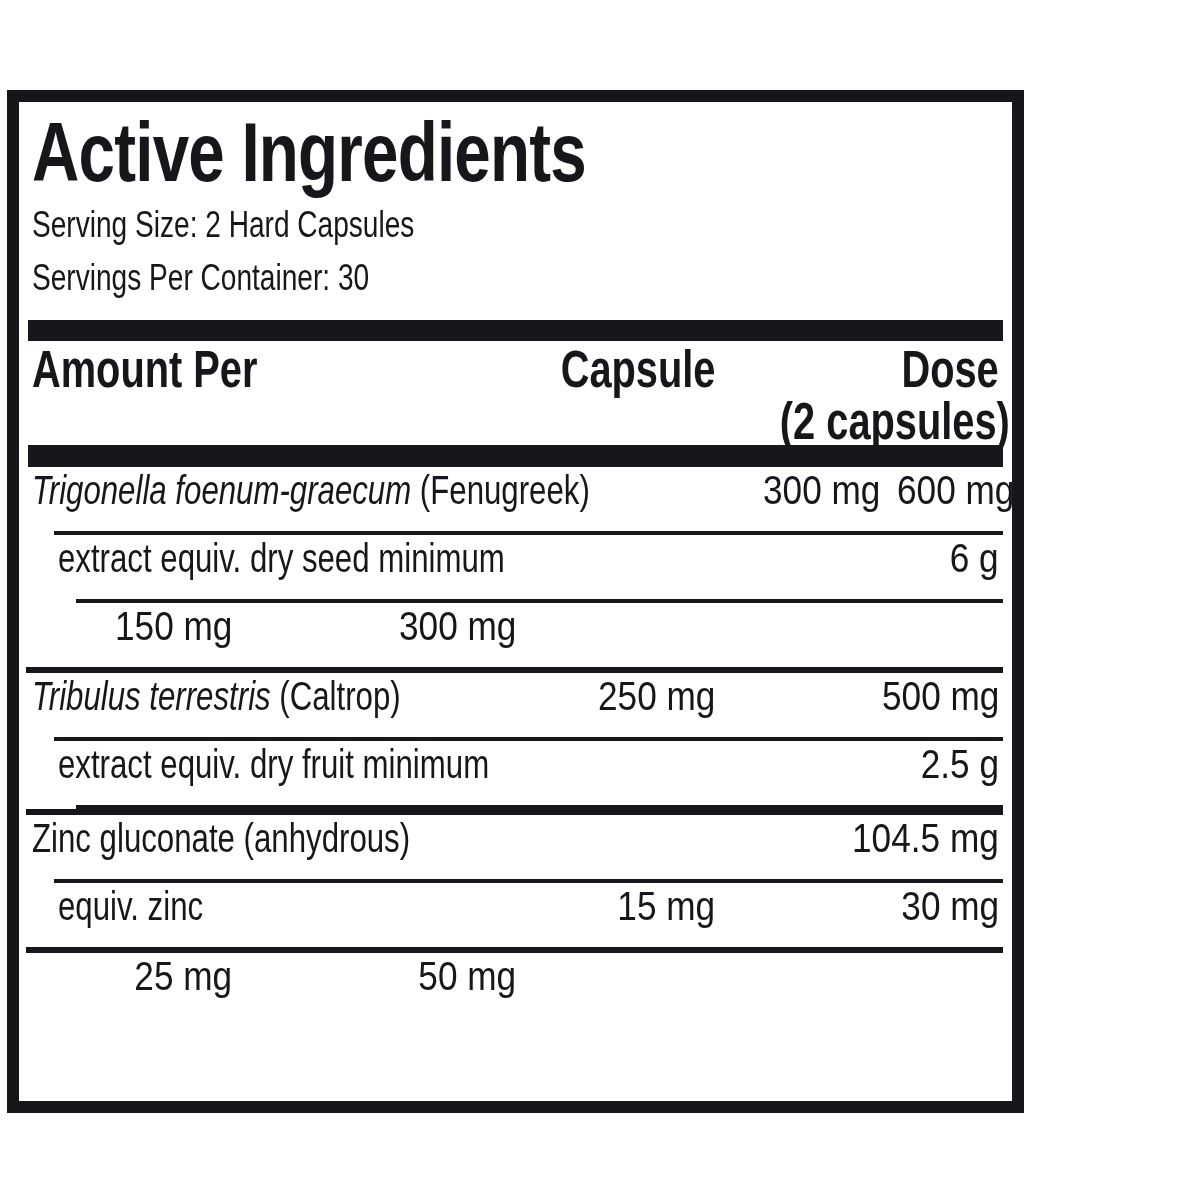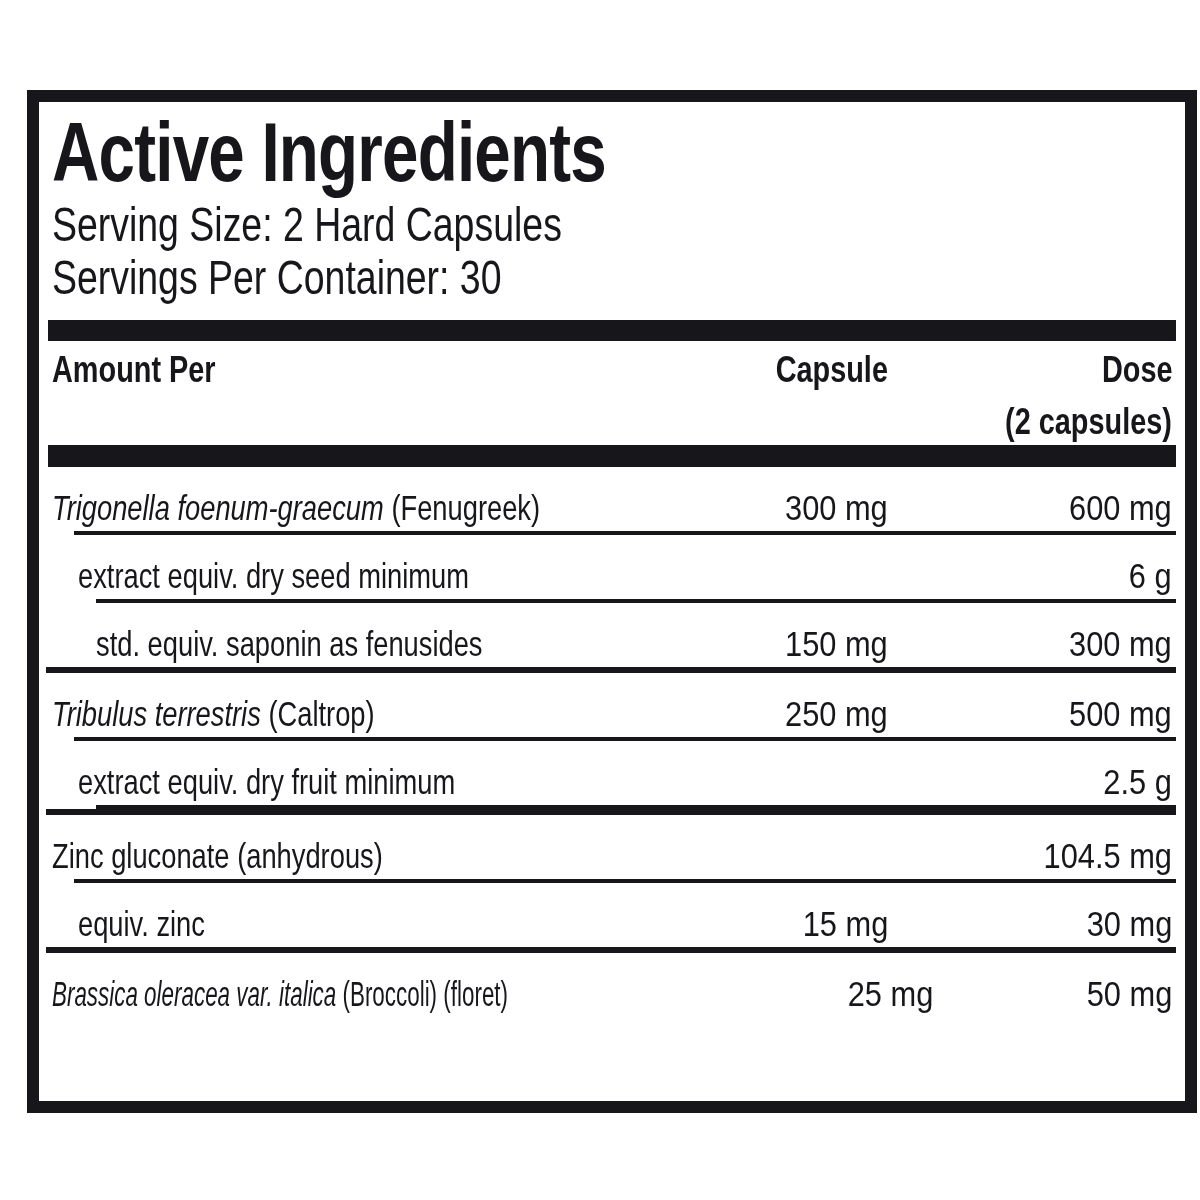--- a/index.html
+++ b/index.html
@@ -1,46 +1,46 @@
 <!DOCTYPE html>
 <html><head>
 <meta charset="utf-8">
 <style>
   html,body { margin:0; padding:0; background:#ffffff; }
   .page {
     position:relative; width:1200px; height:1200px; background:#ffffff;
     font-family:"Liberation Sans", sans-serif; color:#17171b; overflow:hidden;
   }
   .label {
-    position:absolute; left:7px; top:90px; width:1170px; height:1023px;
+    position:absolute; left:7px; top:90px; width:1017px; height:1023px;
     box-sizing:border-box; border:12px solid #17171b; background:#ffffff;
-    padding:0 13px; overflow:hidden;margin-left:20px;
+    padding:0 13px; overflow:hidden;
   }
   
   .cx  { display:inline-block; transform:scaleX(0.78); transform-origin:0 50%; white-space:nowrap; }
   .cxn { display:inline-block; transform:scaleX(0.88); transform-origin:100% 50%; white-space:nowrap; }
   .cxr { display:inline-block; transform:scaleX(0.78); transform-origin:100% 50%; white-space:nowrap; }
   .tight { transform:scaleX(0.64); }
 
   .title { font-weight:bold; font-size:84px; line-height:88px; margin-top:6px; white-space:nowrap; }
   .title .cx { letter-spacing:-1px; }
 
-  .serving { font-size:48px; line-height:53px; margin-top:2px; white-space:nowrap; }
+  .serving { font-size:36px; line-height:53px; margin-top:2px; white-space:nowrap; }
 
   .bar { background:#17171b; margin-left:-4px; margin-right:-4px; }
   .bar-top { height:21px; margin-top:16px; }
   .bar-mid { height:22px; }
 
-  .thead { display:flex; align-items:flex-start; font-weight:bold; font-size:37px;
+  .thead { display:flex; align-items:flex-start; font-weight:bold; font-size:51px;
            line-height:52px; margin-top:3px; height:101px; }
   .cell-name { flex:1; white-space:nowrap; overflow:visible; }
   .cell-cap  { width:200px; text-align:right; white-space:nowrap; }
   .cell-dose { width:284px; text-align:right; white-space:nowrap; }
 
-  .row { display:flex; align-items:flex-end; height:64px; font-size:35px; line-height:46px; }
+  .row { display:flex; align-items:flex-start; height:64px; font-size:40px; line-height:46px; }
   .ind1 { padding-left:26px; }
   .ind2 { padding-left:44px; }
   .it { font-style:italic; }
 
   .sep { background:#17171b; height:4px; margin-right:-4px; }
   .sep-main { height:6px; margin-left:-6px; }
   .sep-sub  { margin-left:22px; }
   .sep-sub2 { margin-left:44px; }
 </style>
 </head>
@@ -82,23 +82,20 @@
 
     <div class="row">
       <div class="cell-name ind1">
         <span class="cx"><span class="it"></span><span>extract equiv. dry seed minimum</span></span>
       </div>
       <div class="cell-cap"><span class="cxn">6 g</span></div>
     </div>
     <div class="sep sep-sub2"></div>
 
     <div class="row">
-      <div class="cell-name ind2">
-        <span class="cx"><span class="it"></span><span>std. equiv. saponin as fenusides</span></span>
-      </div>
       <div class="cell-cap"><span class="cxn">150 mg</span></div>
       <div class="cell-dose"><span class="cxn">300 mg</span></div>
     </div>
     <div class="sep sep-main"></div>
 
     <div class="row">
       <div class="cell-name">
         <span class="cx"><span class="it">Tribulus terrestris</span><span> (Caltrop)</span></span>
       </div>
       <div class="cell-cap"><span class="cxn">250 mg</span></div>
@@ -127,21 +124,18 @@
     <div class="row">
       <div class="cell-name ind1">
         <span class="cx"><span class="it"></span><span>equiv. zinc</span></span>
       </div>
       <div class="cell-cap"><span class="cxn">15 mg</span></div>
       <div class="cell-dose"><span class="cxn">30 mg</span></div>
     </div>
     <div class="sep sep-main"></div>
 
     <div class="row">
-      <div class="cell-name">
-        <span class="cx tight"><span class="it">Brassica oleracea var. italica</span><span> (Broccoli) (floret)</span></span>
-      </div>
       <div class="cell-cap"><span class="cxn">25 mg</span></div>
       <div class="cell-dose"><span class="cxn">50 mg</span></div>
     </div>
 
   </div>
 </div>
 
 </body></html>

